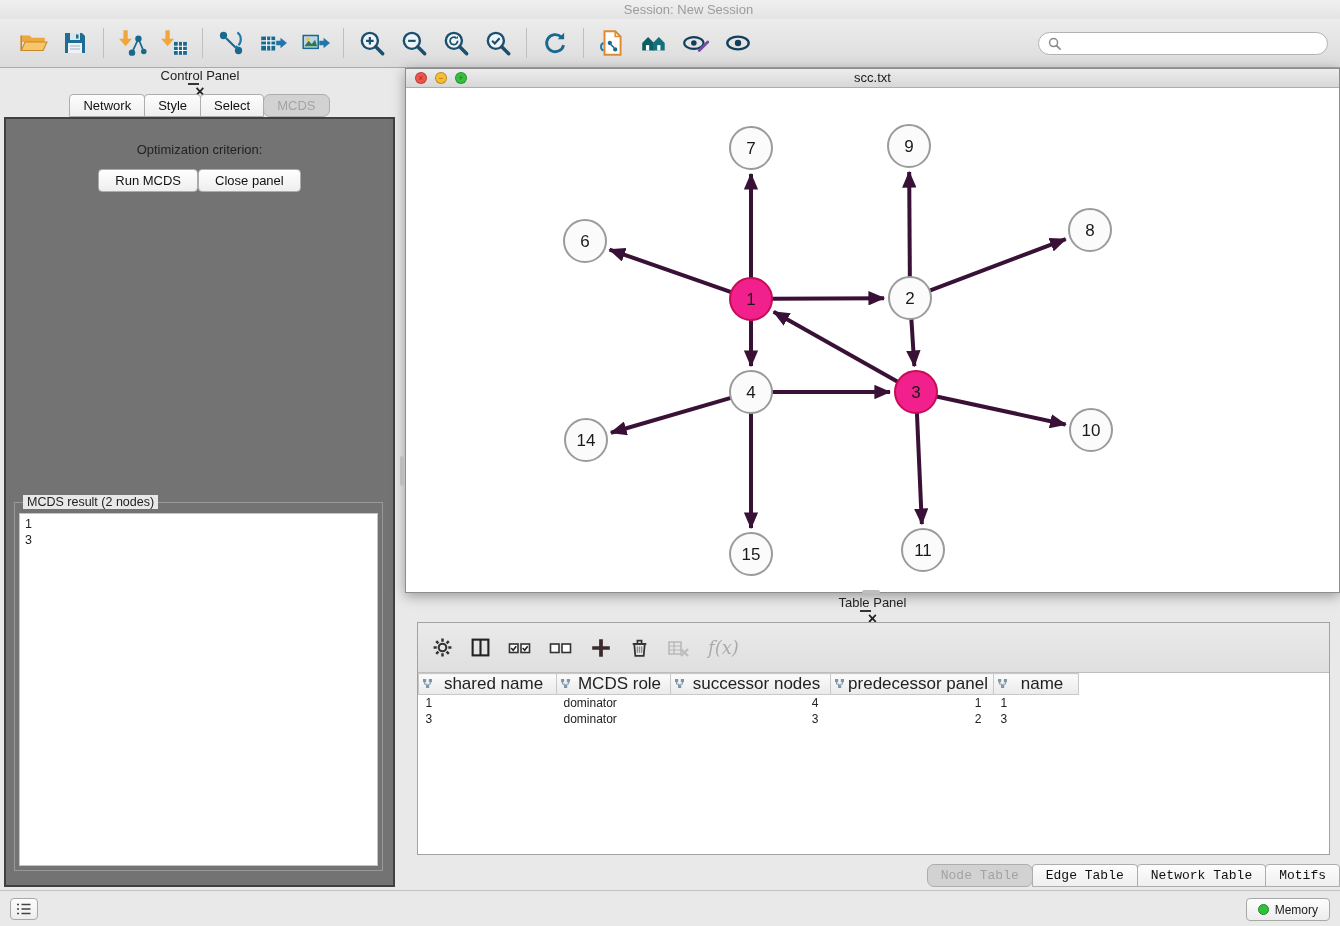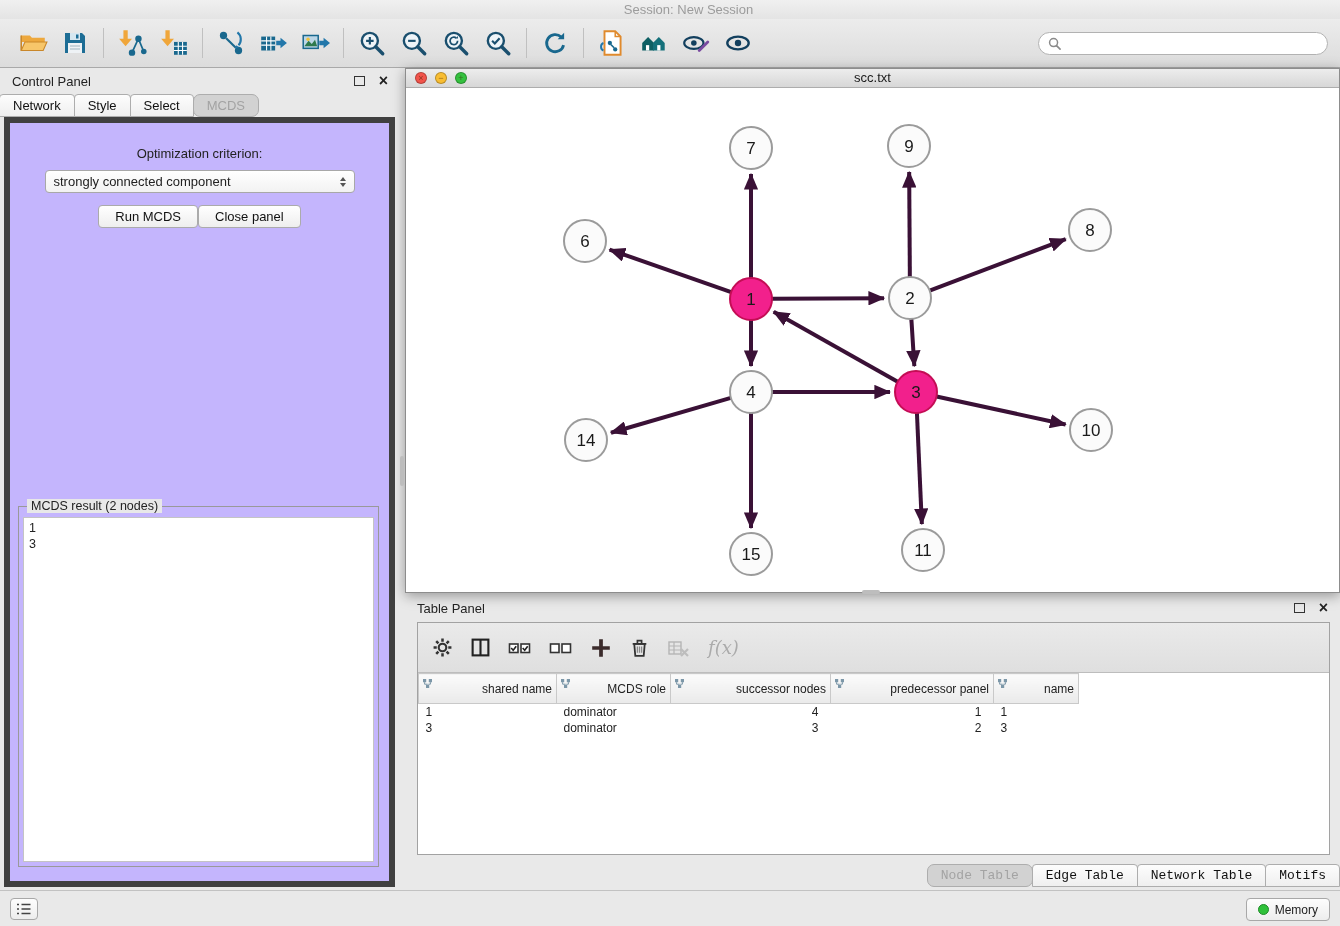--- a/index.html
+++ b/index.html
@@ -10,33 +10,33 @@
   .titlebar { position: absolute; left: 0; top: 0; width: 1340px; height: 19px; background: linear-gradient(#f0f0f0, #e4e4e4); text-align: center; line-height: 19px; color: #9c9c9c; font-size: 13px; padding-left: 37px; }
 
   
   .toolbar { position: absolute; left: 0; top: 19px; width: 1340px; height: 49px; background: linear-gradient(#ececec, #dcdcdc); border-bottom: 1px solid #a9a9a9; display: flex; align-items: center; padding: 0 12px; }
   .tbtn { width: 42px; height: 42px; display: flex; align-items: center; justify-content: center; border-radius: 4px; flex: 0 0 auto; }
   .sep { width: 1px; height: 30px; background: #c0c0c0; margin: 0 7px; flex: 0 0 auto; }
   .searchbox { margin-left: auto; width: 290px; height: 23px; background: #fff; border: 1px solid #b2b2b2; border-radius: 12px; display: flex; align-items: center; padding: 0 9px; gap: 6px; }
   .searchbox input { border: none; outline: none; flex: 1; font-size: 12px; font-family: "Liberation Sans", sans-serif; background: transparent; }
 
   
-  .panel-header { height: 26px; display: flex; align-items: center; padding: 0 12px; font-size: 13px; color: #222; }
+  .panel-header { height: 26px; display: flex; align-items: center; padding: 0 12px; font-size: 13px; color: #222; flex-direction: column; }
   .panel-header .spacer { flex: 1; }
   .float-icon { width: 11px; height: 10px; border: 1.5px solid #333; margin-right: 14px; display: inline-block; }
   .close-icon { font-size: 16px; font-weight: bold; color: #222; line-height: 14px; }
 
-  .tabrow { display: flex; }
+  .tabrow { display: flex; justify-content: center; }
   .tab { border: 1px solid #adadad; background: linear-gradient(#fdfdfd, #efefef); padding: 3px 13px; font-size: 13px; margin-left: -1px; border-radius: 4px 4px 0 0; color: #111; }
   .tab.active { background: #d2d2d2; color: #a3a3a3; border-radius: 7px; }
 
   
   .control-panel { position: absolute; left: 0; top: 68px; width: 400px; height: 822px; }
   .cp-tabs { position: absolute; top: 26px; left: 0; right: 0; z-index: 2; }
-  .cp-body { position: absolute; left: 4px; right: 5px; top: 49px; bottom: 3px; border: 6px solid #404040; background: #c4b5fd; }
+  .cp-body { position: absolute; left: 4px; right: 5px; top: 49px; bottom: 3px; border: 2px solid #404040; background: #737373; }
   .opt-label { text-align: center; margin-top: 23px; font-size: 13px; }
   .criterion { width: 310px; height: 23px; margin: 9px auto 0; background: linear-gradient(#ffffff, #f2f2f2); border: 1px solid #a8a8a8; border-radius: 4px; display: flex; align-items: center; padding: 0 8px; font-size: 13px; }
   .sel-arrows { margin-left: auto; display: flex; flex-direction: column; gap: 2px; }
   .sel-arrows i { display: block; width: 0; height: 0; border-left: 3.5px solid transparent; border-right: 3.5px solid transparent; }
   .sel-arrows .up { border-bottom: 4.5px solid #555; }
   .sel-arrows .dn { border-top: 4.5px solid #555; }
   .cp-buttons { display: flex; justify-content: center; gap: 0; margin-top: 12px; }
   .btn { height: 23px; padding: 0 16px; border: 1px solid #ababab; border-radius: 4px; background: linear-gradient(#ffffff, #eeeeee); font-size: 13px; font-family: "Liberation Sans", sans-serif; color: #111; }
   .result-box { position: absolute; left: 8px; right: 10px; top: 383px; bottom: 14px; border: 1px solid #999; }
   .result-title { position: absolute; top: -8px; left: 8px; background: #e8e8e8; padding: 0 4px; font-size: 12.5px; }
@@ -57,21 +57,21 @@
   .h-handle { position: absolute; left: 862px; top: 590px; width: 18px; height: 4px; background: #bdbdbd; border-radius: 2px; }
 
   
   .table-panel { position: absolute; left: 405px; top: 595px; width: 935px; height: 295px; }
   .tp-body { position: absolute; left: 12px; right: 10px; top: 27px; bottom: 35px; border: 1px solid #a2a2a2; background: #e6e6e6; display: flex; flex-direction: column; }
   .tp-toolbar { height: 50px; display: flex; align-items: center; gap: 17px; padding: 0 14px; border-bottom: 1px solid #bdbdbd; background: linear-gradient(#eaeaea, #dfdfdf); }
   .tt-btn { display: flex; align-items: center; justify-content: center; }
   .fx { font-family: "DejaVu Serif", serif; font-style: italic; font-size: 18px; color: #ababab; }
   .tp-table { flex: 1; background: #fff; overflow: hidden; }
   table { border-collapse: collapse; table-layout: fixed; }
-  th { border: 1px solid #c9c9c9; background: linear-gradient(#fbfbfb, #eaeaea); font-weight: normal; font-size: 12px; height: 30px; position: relative; padding: 0 4px 0 16px; color: #222; text-align: right; }
+  th { border: 1px solid #c9c9c9; background: linear-gradient(#fbfbfb, #eaeaea); font-weight: normal; font-size: 17px; height: 18px; position: relative; padding: 0 4px 0 16px; color: #222; }
   th .sort-ic { position: absolute; left: 3px; top: 4px; }
   td { font-size: 12px; height: 16px; padding: 0 12px 0 7px; color: #222; }
   .tp-tabs { position: absolute; left: 0; right: 0; bottom: 3px; display: flex; justify-content: flex-end; font-family: Liberation Mono, monospace; }
 
   
   .statusbar { position: absolute; left: 0; top: 890px; width: 1340px; height: 36px; background: #e9e9e9; border-top: 1px solid #c2c2c2; }
   .sb-left { position: absolute; left: 10px; top: 7px; width: 28px; height: 22px; border: 1px solid #a8a8a8; border-radius: 4px; background: linear-gradient(#fdfdfd, #ededed); display: flex; align-items: center; justify-content: center; }
   .memory-btn { position: absolute; right: 10px; top: 7px; height: 23px; border: 1px solid #a8a8a8; border-radius: 4px; background: linear-gradient(#fdfdfd, #ededed); display: flex; align-items: center; gap: 6px; padding: 0 11px; font-size: 12px; }
   .mem-dot { width: 11px; height: 11px; border-radius: 50%; background: #2fc13a; border: 1px solid #1f8a28; }
 </style>
@@ -229,27 +229,20 @@
       <span class="close-icon">×</span>
     </div>
     <div class="tabrow cp-tabs">
       <div class="tab">Network</div>
       <div class="tab">Style</div>
       <div class="tab">Select</div>
       <div class="tab active">MCDS</div>
     </div>
     <div class="cp-body">
       <div class="opt-label">Optimization criterion:</div>
-      <div class="criterion">
-        <span>strongly connected component</span>
-        <span class="sel-arrows">
-            <i class="up"></i>
-            <i class="dn"></i>
-          </span>
-      </div>
       <div class="cp-buttons">
         <button class="btn">Run MCDS</button>
         <button class="btn">Close panel</button>
       </div>
       <div class="result-box">
         <span class="result-title">MCDS result (2 nodes)</span>
         <div class="result-area">1
 3</div>
       </div>
     </div>

